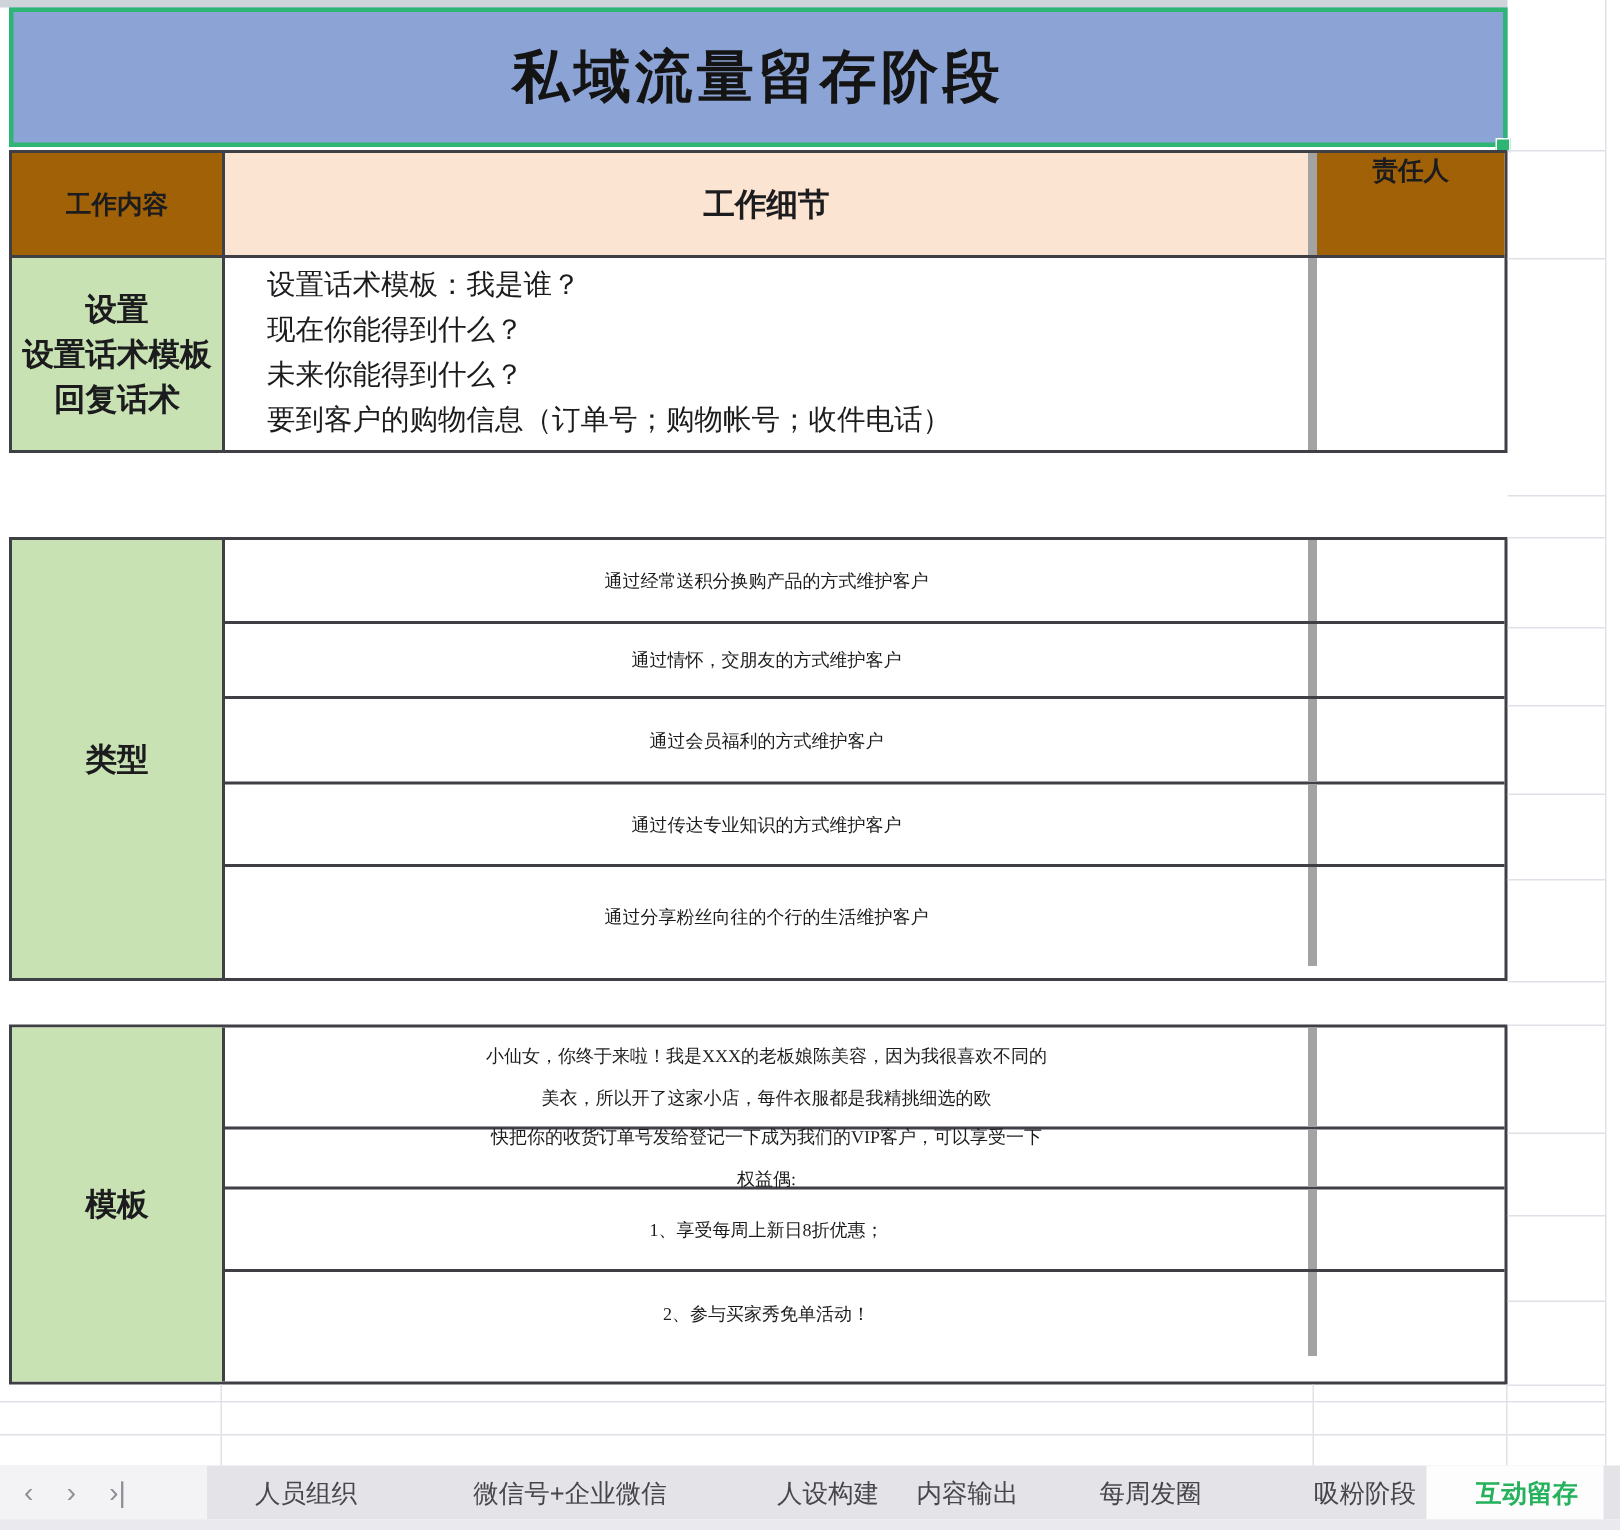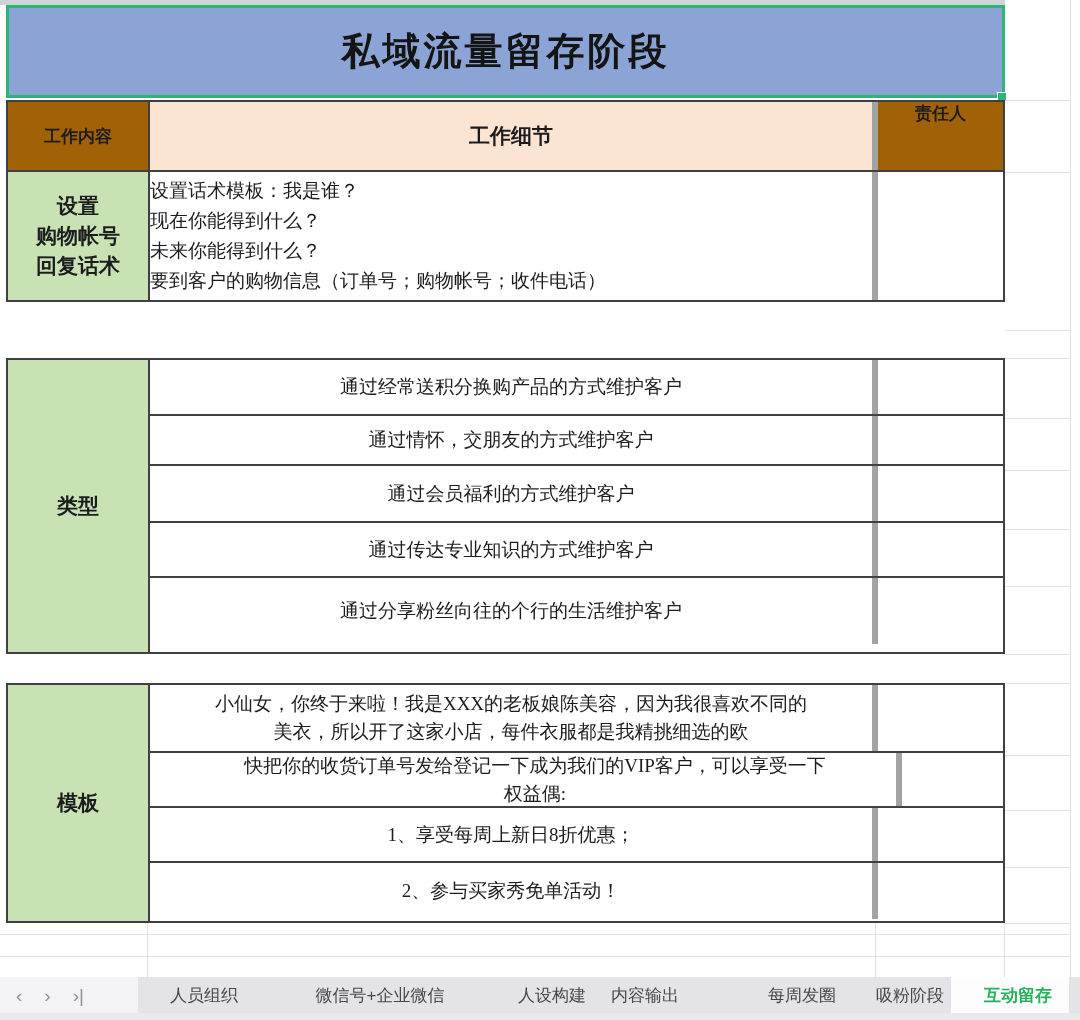--- a/index.html
+++ b/index.html
@@ -28,33 +28,33 @@
   
   .block { position:absolute; left:6px; width:999px; border:2px solid #3f3f46; background:#fff; }
   .trow { display:flex; border-bottom:2px solid #3f3f46; }
   .trow:last-child { border-bottom:none; }
   .cA { width:142px; border-right:2px solid #3f3f46; display:flex; align-items:center; justify-content:center; text-align:center; }
   .cB { width:728px; border-right:6px solid #a3a3a3; display:flex; align-items:center; }
   .cC { flex:1; }
   .hdr-yellow { background:#a16207; font-weight:bold; font-size:17px; }
   .hdr-peach  { background:#fce4d3; font-weight:bold; font-size:21px; justify-content:center; }
   .lbl-green  { background:#c9e2b3; font-weight:bold; font-size:21px; line-height:30px; }
-  .detail-left { font-size:19px; line-height:30px; }
-  .detail-center { justify-content:center; text-align:center; font-size:19px; line-height:28px; }
+  .detail-left { padding-left:28px; font-size:19px; line-height:30px; }
+  .detail-center { justify-content:center; text-align:center; font-size:12px; line-height:28px; }
   .line { display:block; }
 
   
   .merge { display:flex; }
   .merge .rows { flex:1; display:flex; flex-direction:column; }
   .merge .rows .trow { flex-direction:row; }
 
   
   .h70  { height:70px; }  .h156 { height:128px; }
   .r1 { height:56px; } .r2 { height:50px; } .r3 { height:57px; } .r4 { height:55px; } .r5 { height:66px; }
-  .t1 { height:68px; } .t2 { height:55px;padding-left:24px; } .t3 { height:55px; } .t4 { height:56px; }
+  .t1 { height:68px; } .t2 { height:40px; } .t3 { height:55px; } .t4 { height:56px; }
 
   
   .gridline { position:absolute; background:#e0e1e8; }
 
   
   .tabbar {
     position:absolute; left:0; top:977px; width:1080px; height:36px;
     background:#e4e4e8;
     font-family:"Liberation Sans","DejaVu Sans",sans-serif;
   }
@@ -97,21 +97,21 @@
         <span>工作细节</span>
       </div>
       <div class="cC hdr-yellow" style="display:flex;align-items:flex-start;justify-content:center;">
         <span>责任人</span>
       </div>
     </div>
     <div class="trow h156">
       <div class="cA lbl-green">
         <div>
           <span class="line">设置</span>
-          <span class="line">购物帐号</span>
+          <span class="line">设置话术模板</span>
           <span class="line">回复话术</span>
         </div>
       </div>
       <div class="cB detail-left">
         <div>
           <span class="line">设置话术模板：我是谁？</span>
           <span class="line">现在你能得到什么？</span>
           <span class="line">未来你能得到什么？</span>
           <span class="line">要到客户的购物信息（订单号；购物帐号；收件电话）</span>
         </div>
@@ -199,21 +199,21 @@
   <div class="tabbar">
     <div class="tabnav">
       <span>‹</span>
       <span>›</span>
       <span>›|</span>
     </div>
     <span class="sheet-tab" style="left:204px;">人员组织</span>
     <span class="sheet-tab" style="left:380px;">微信号+企业微信</span>
     <span class="sheet-tab" style="left:552px;">人设构建</span>
     <span class="sheet-tab" style="left:645px;">内容输出</span>
-    <span class="sheet-tab" style="left:767px;margin-left:35px;">每周发圈</span>
+    <span class="sheet-tab" style="left:767px;">每周发圈</span>
     <span class="sheet-tab" style="left:910px;">吸粉阶段</span>
     <div class="active-tab">
       <span>互动留存</span>
     </div>
   </div>
   <div class="bottomstrip"></div>
 
 <div class="gridline" style="left: 1005px; top: 100px; width: 65px; height: 1px; position: absolute;"></div>
     <div class="gridline" style="left: 1005px; top: 172px; width: 65px; height: 1px; position: absolute;"></div>
     <div class="gridline" style="left: 1005px; top: 330px; width: 65px; height: 1px; position: absolute;"></div>

